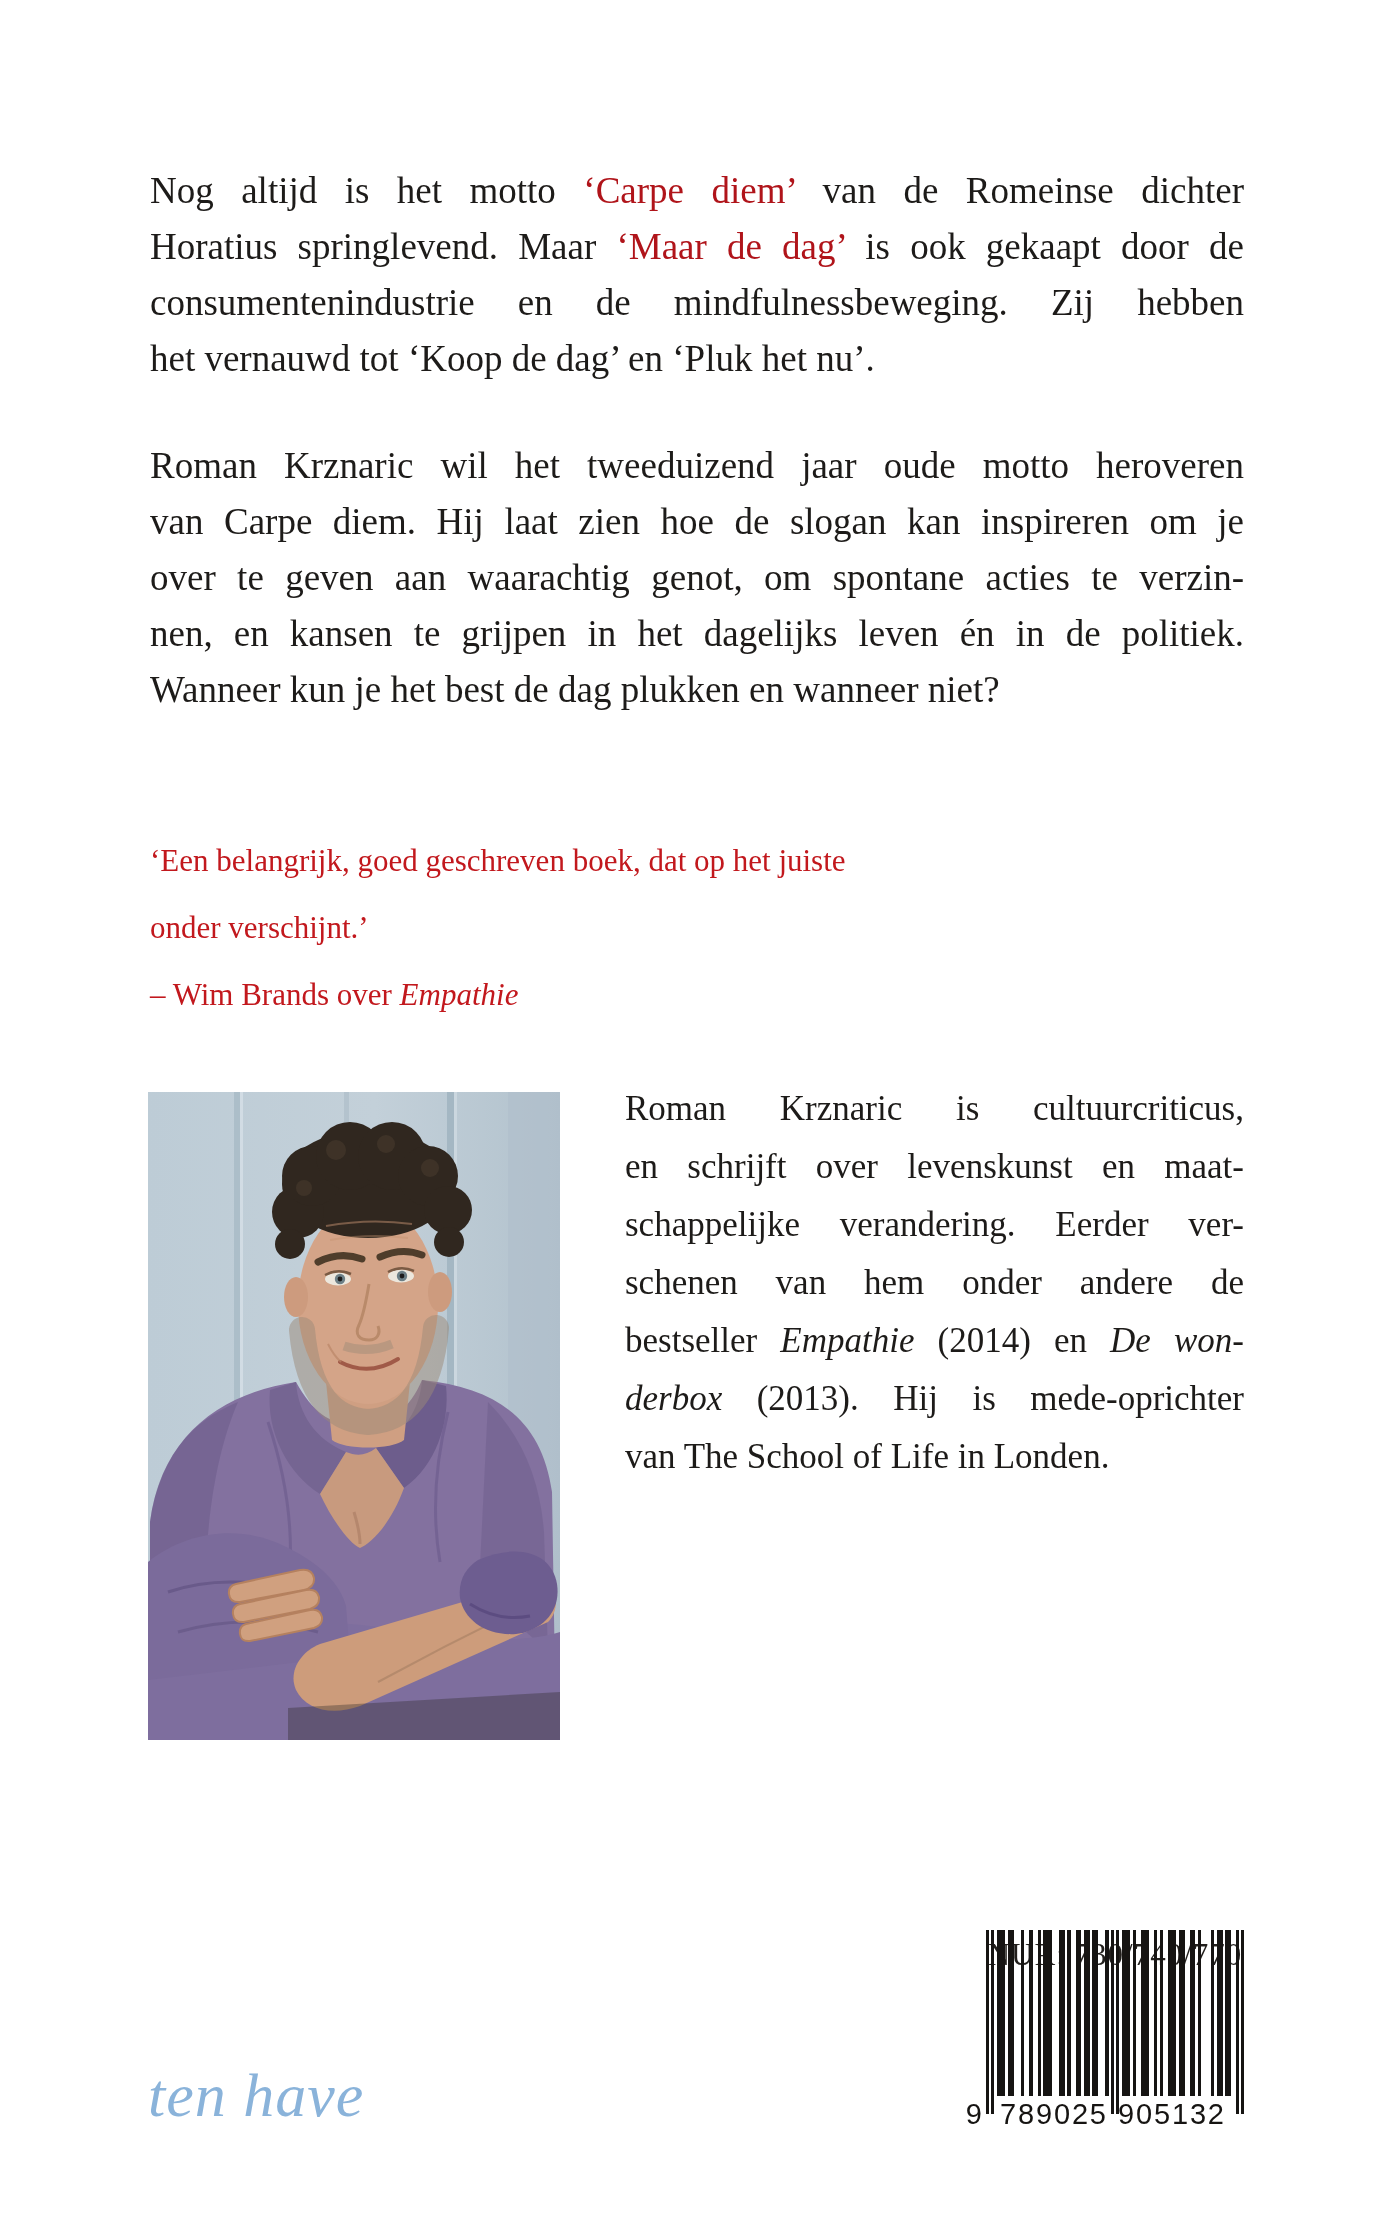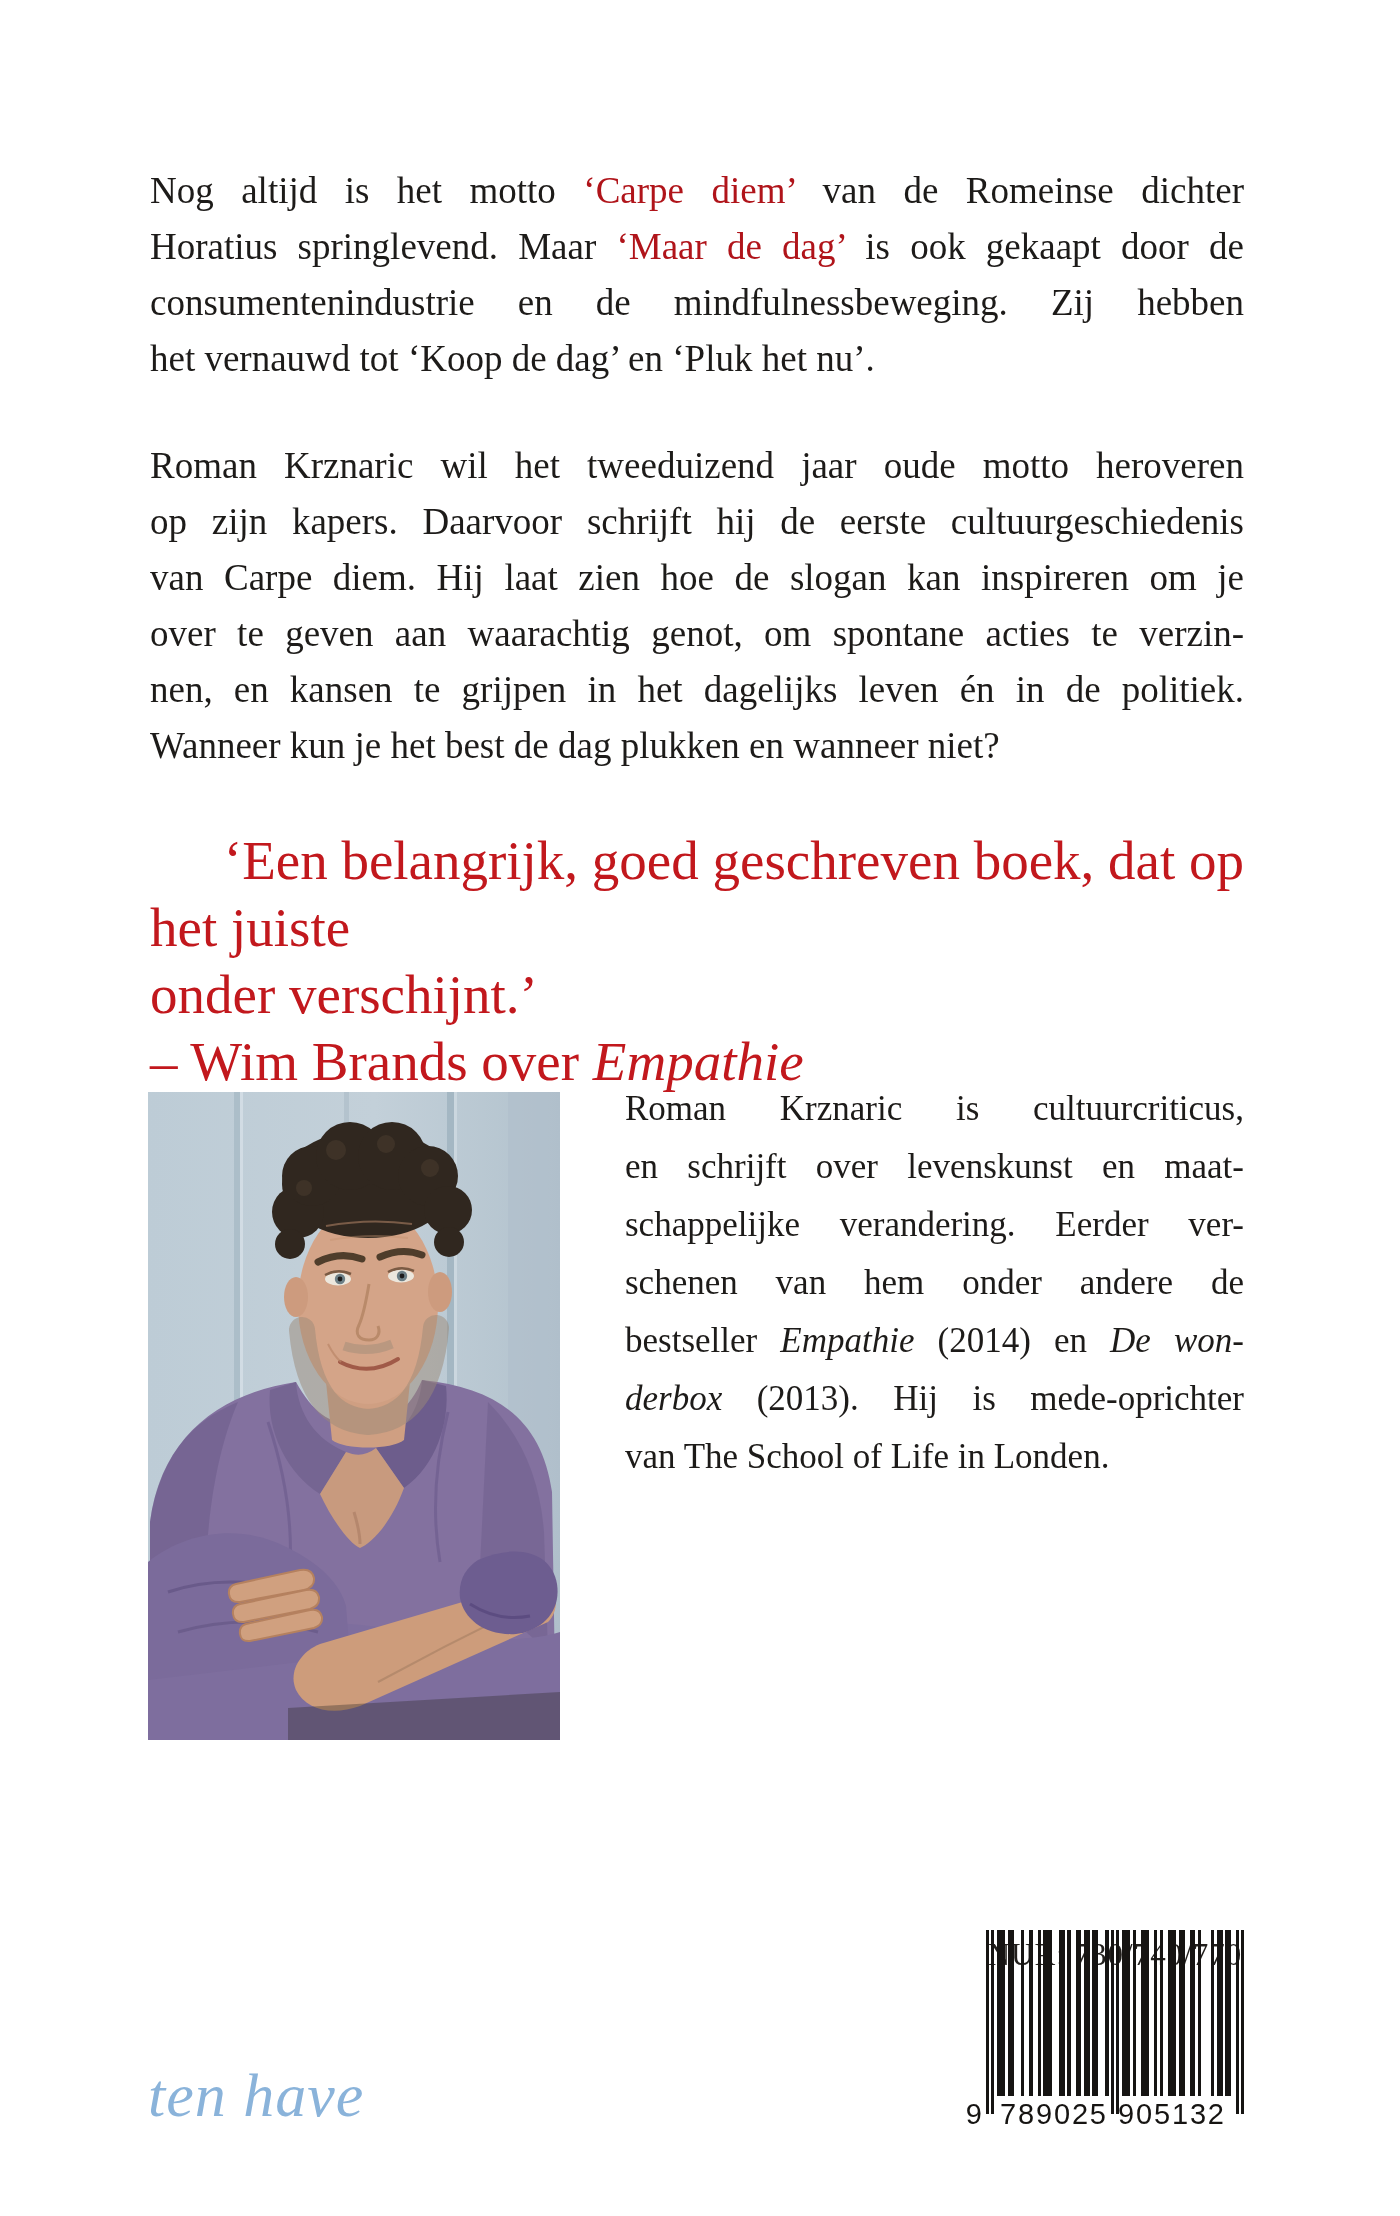--- a/index.html
+++ b/index.html
@@ -9,21 +9,21 @@
     -webkit-font-smoothing:antialiased;
   }
   .abs{position:absolute;}
   
   .intro{left:150px;top:163px;width:1094px;font-size:37px;line-height:56px;}
   .about{left:150px;top:438px;width:1094px;font-size:37px;line-height:56px;}
   .jl{text-align:justify;text-align-last:justify;}
   .nl{text-align:right;text-align-last:left;}
   .red{color:#b0141a;}
   
-  .quote{left:150px;top:827px;width:1094px;font-size:55px;line-height:67px;color:#c2181d;font-family:Liberation Serif, serif;}
+  .quote{left:150px;top:827px;width:1094px;font-size:31px;line-height:67px;color:#c2181d;font-family:Liberation Serif, serif;}
   .it{font-style:italic;}
   
   .photo{left:148px;top:1092px;width:412px;height:648px;}
   .photo svg{display:block;width:100%;height:100%;}
   
   .bio{left:625px;top:1080px;width:619px;font-size:35px;line-height:58px;}
   
   .nur{left:986px;top:1892px;width:258px;text-align:center;font-size:31px;letter-spacing:1px;white-space:nowrap;color:#221f1c;margin-top:45px;}
   .barcode{left:986px;top:1930px;width:258px;height:206px;}
   .bars{position:absolute;left:0;top:0;width:258px;height:184px;}
@@ -41,21 +41,20 @@
 
   <div class="abs intro">
     <div class="jl"><span>Nog altijd is het motto </span><span class="red">‘Carpe diem’</span><span> van de Romeinse dichter</span></div>
     <div class="jl"><span>Horatius springlevend. Maar </span><span class="red">‘Maar de dag’</span><span> is ook gekaapt door de</span></div>
     <div class="jl">consumentenindustrie en de mindfulnessbeweging. Zij hebben</div>
     <div class="nl">het vernauwd tot ‘Koop de dag’ en ‘Pluk het nu’.</div>
   </div>
 
   <div class="abs about">
     <div class="jl">Roman Krznaric wil het tweeduizend jaar oude motto heroveren</div>
-    <div class="jl">op zijn kapers. Daarvoor schrijft hij de eerste cultuurgeschiedenis</div>
     <div class="jl">van Carpe diem. Hij laat zien hoe de slogan kan inspireren om je</div>
     <div class="jl">over te geven aan waarachtig genot, om spontane acties te verzin-</div>
     <div class="jl">nen, en kansen te grijpen in het dagelijks leven én in de politiek.</div>
     <div class="nl">Wanneer kun je het best de dag plukken en wanneer niet?</div>
   </div>
 
   <div class="abs quote">
     <div class="nl">‘Een belangrijk, goed geschreven boek, dat op het juiste</div>
     <div class="nl">onder verschijnt.’</div>
     <div class="nl"><span>– Wim Brands over </span><span class="it">Empathie</span></div>

